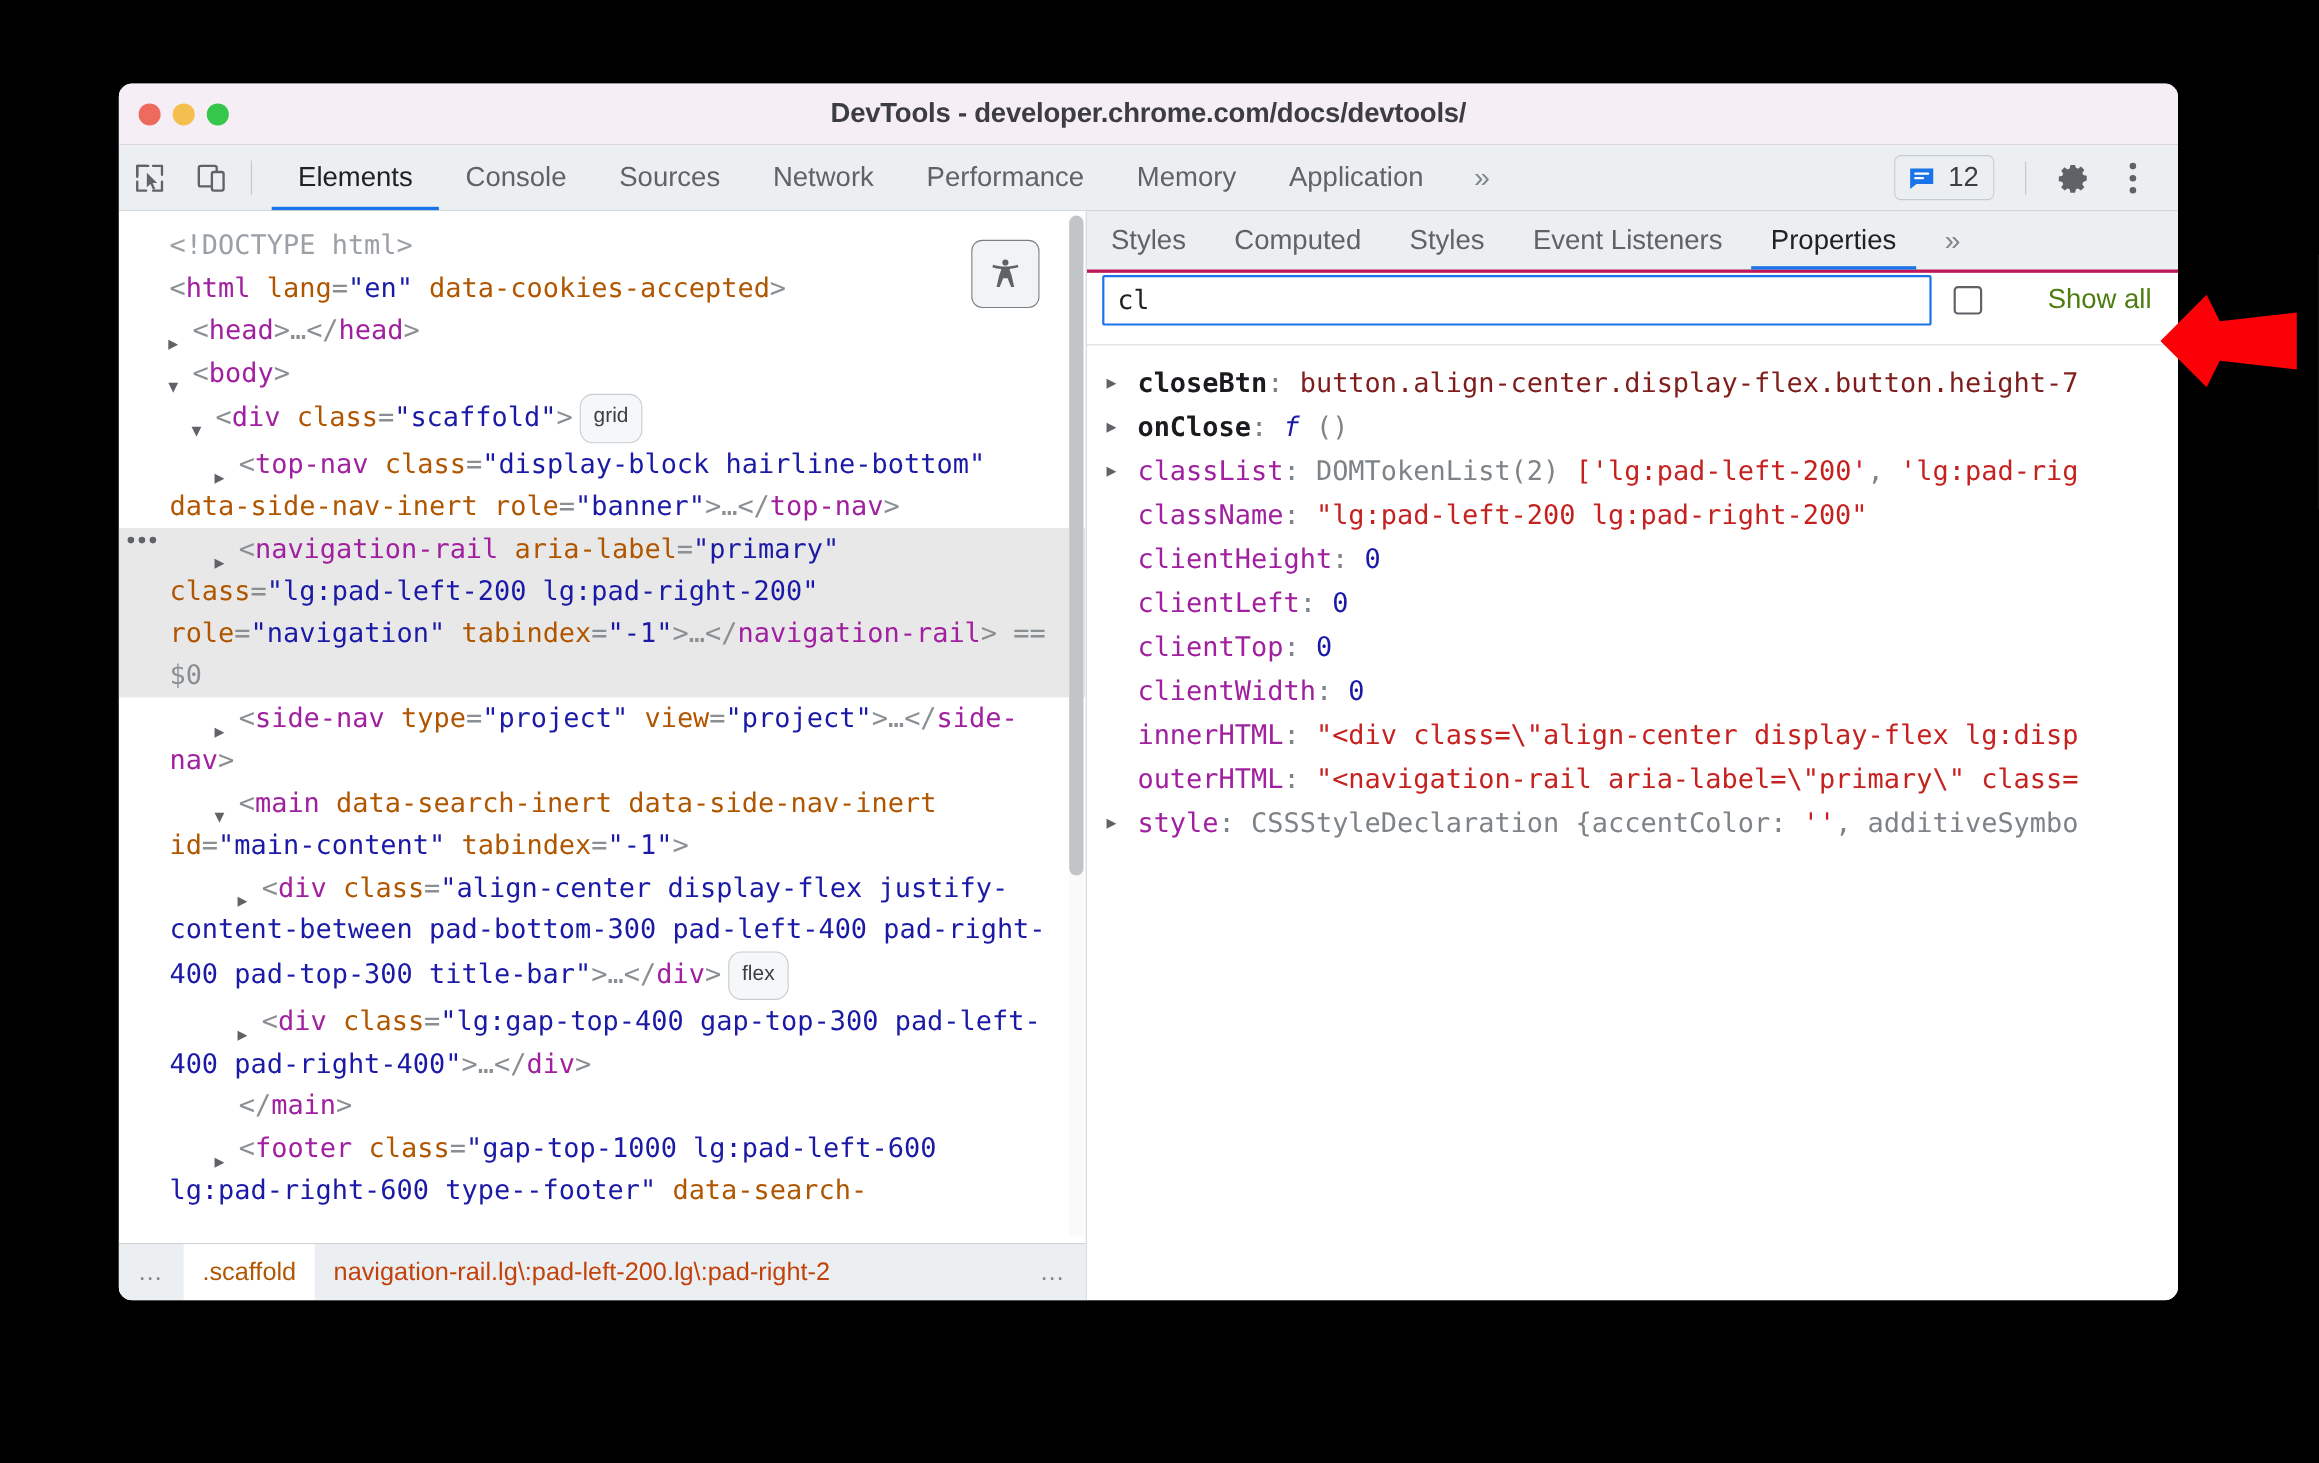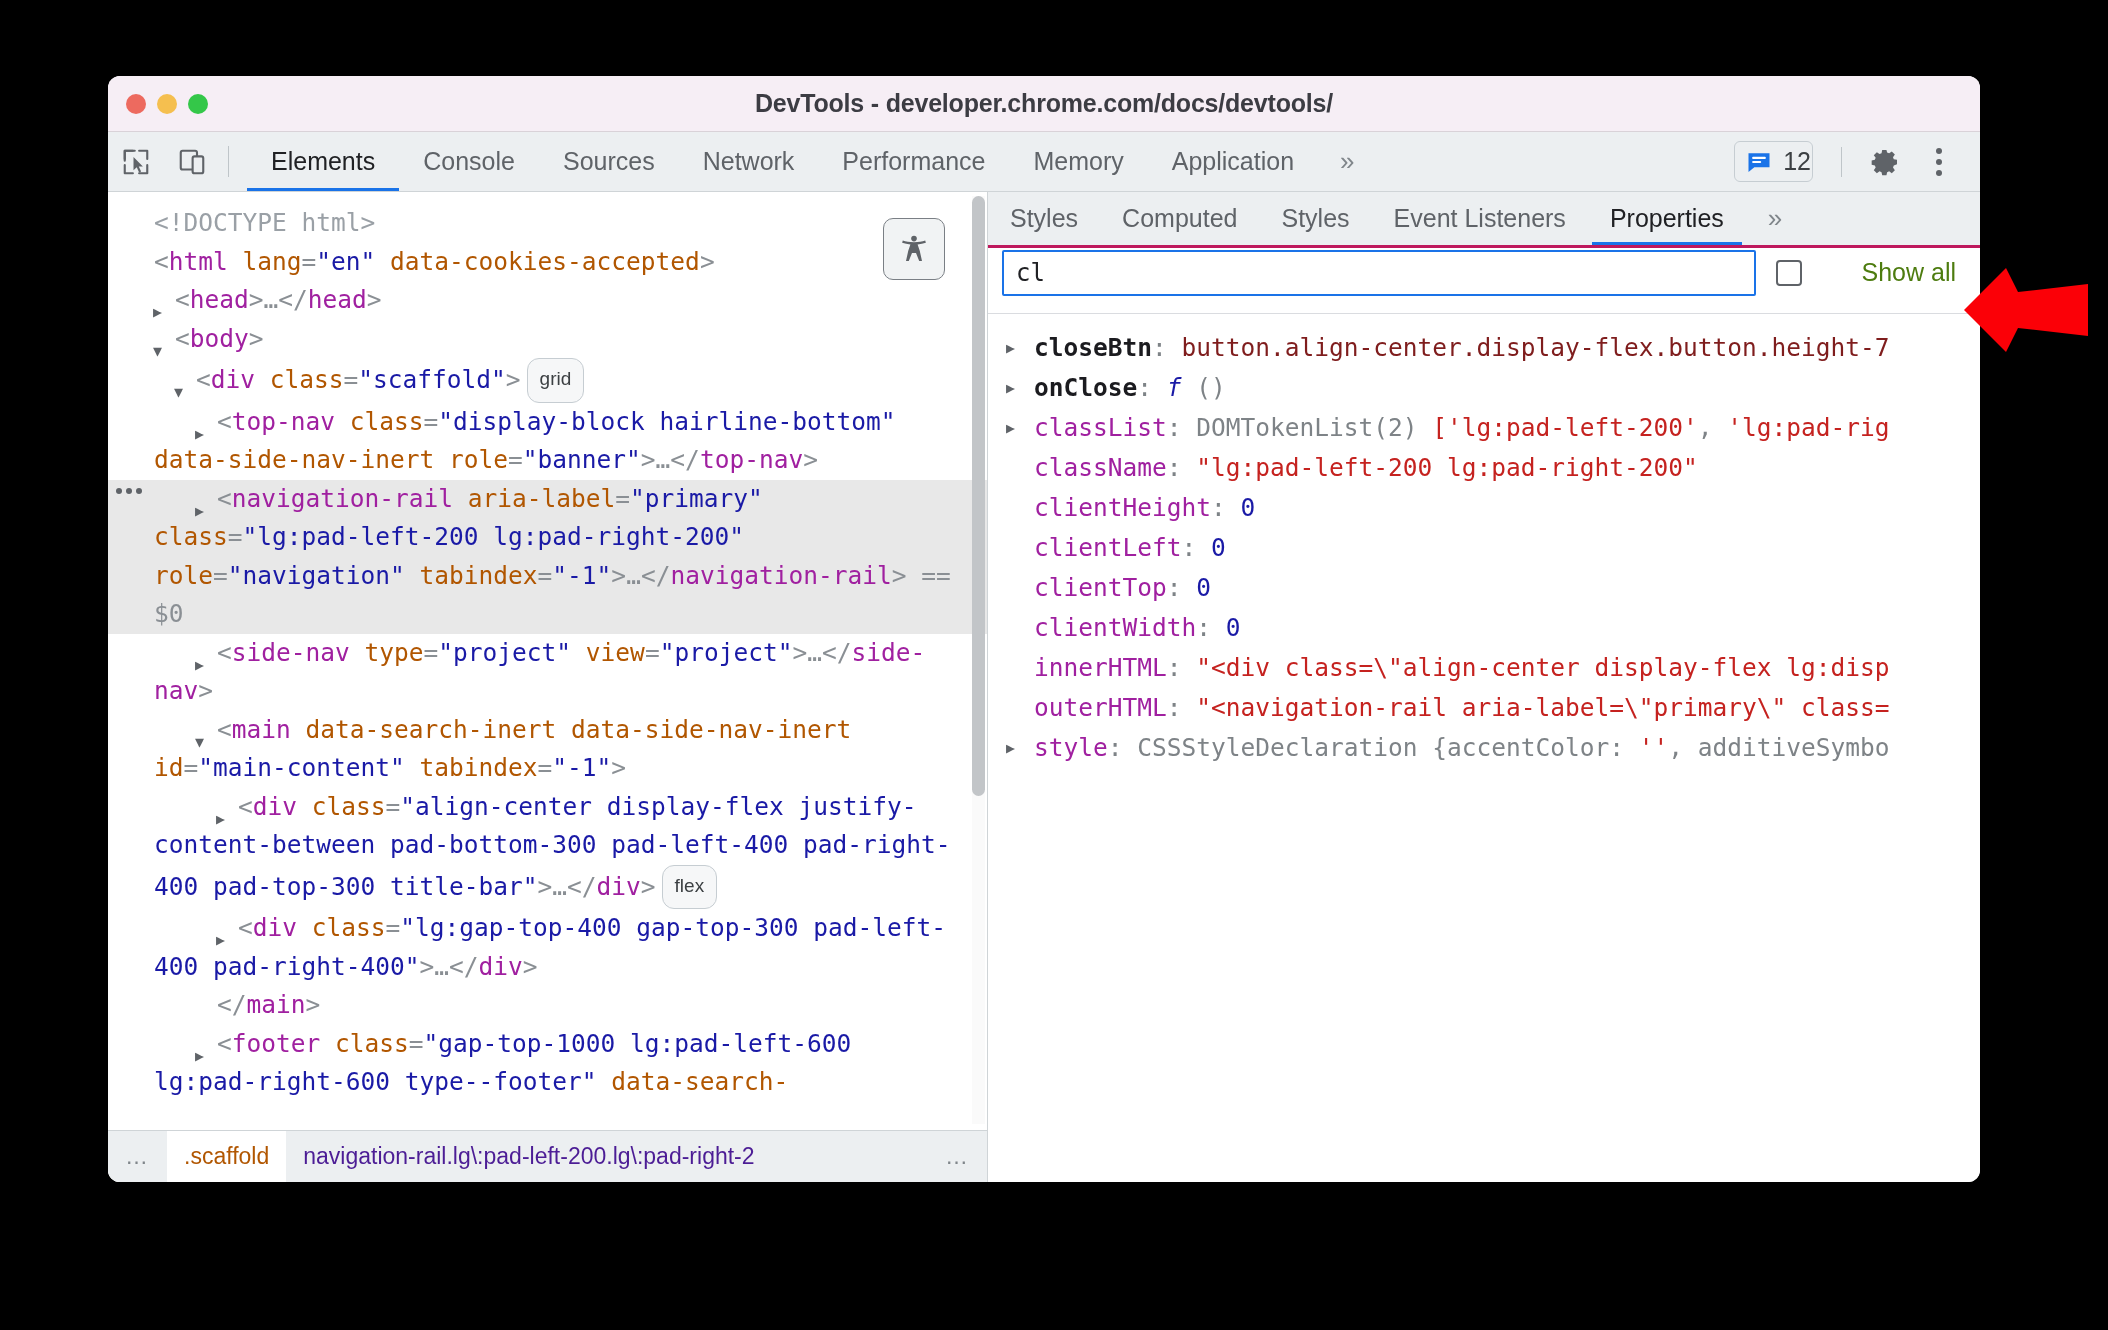--- a/index.html
+++ b/index.html
@@ -69,21 +69,21 @@
     content:""; position:absolute; left:0; right:0; bottom:0; height: 3px;
     background: #1a73e8;
   }
   .chev { font-size: 26px; color: #80868b; padding: 0 22px; display:flex; align-items:center; cursor:pointer;}
   #toolbar-right {
     margin-left: auto; display:flex; align-items:center; padding-right: 16px; gap: 4px;
   }
   #issues-badge {
     display:flex; align-items:center; gap: 10px;
     border: 1px solid #c6cdd2; border-radius: 6px;
-    padding: 5px 1px 5px 10px; margin-right: 10px;
+    padding: 5px 13px 5px 10px; margin-right: 10px;
     background: #eceff1; cursor:pointer;
   }
   #issues-badge .count { font-size: 25px; color: #3c4043; }
   .vline { width:1px; height: 30px; background:#bfc5c9; margin: 0 14px; }
   .gear, .kebab { display:flex; align-items:center; justify-content:center; width: 50px; height: 46px; cursor:pointer; }
   .kebab-dots { display:flex; flex-direction:column; gap:5px; align-items:center; }
   .kebab-dots i { width:6px; height:6px; border-radius:50%; background:#5f6368; display:block; }
 
   
   #body-split { display:flex; height: calc(1106px - 56px - 60px); }
@@ -147,21 +147,21 @@
   
   #breadcrumbs {
     height: 52px; background:#eceff1; border-top:1px solid #cfd4d7;
     display:flex; align-items:stretch; font-size: 23px;
     font-family: "Liberation Sans", sans-serif;
     overflow:hidden;
   }
   .crumb { display:flex; align-items:center; padding: 0 17px; cursor:pointer; white-space:nowrap; }
   .crumb.ellip { color:#80868b; letter-spacing: 2px; }
   .crumb.selected { background:#fff; color:#b15600; }
-  .crumb.link { color:#4c1d95; }
+  .crumb.link { color:#c2410c; }
 
   
   #props-pane { flex:1; background:#fff; display:flex; flex-direction:column; min-width:0; }
   #props-tabbar {
     height: 56px; background:#eceff1; border-bottom:3px solid #be185d;
     display:flex; align-items:stretch;
   }
   .stab {
     display:flex; align-items:center; padding: 0 22px; font-size:25px; color:#5f6368;
     cursor:pointer; position:relative;

